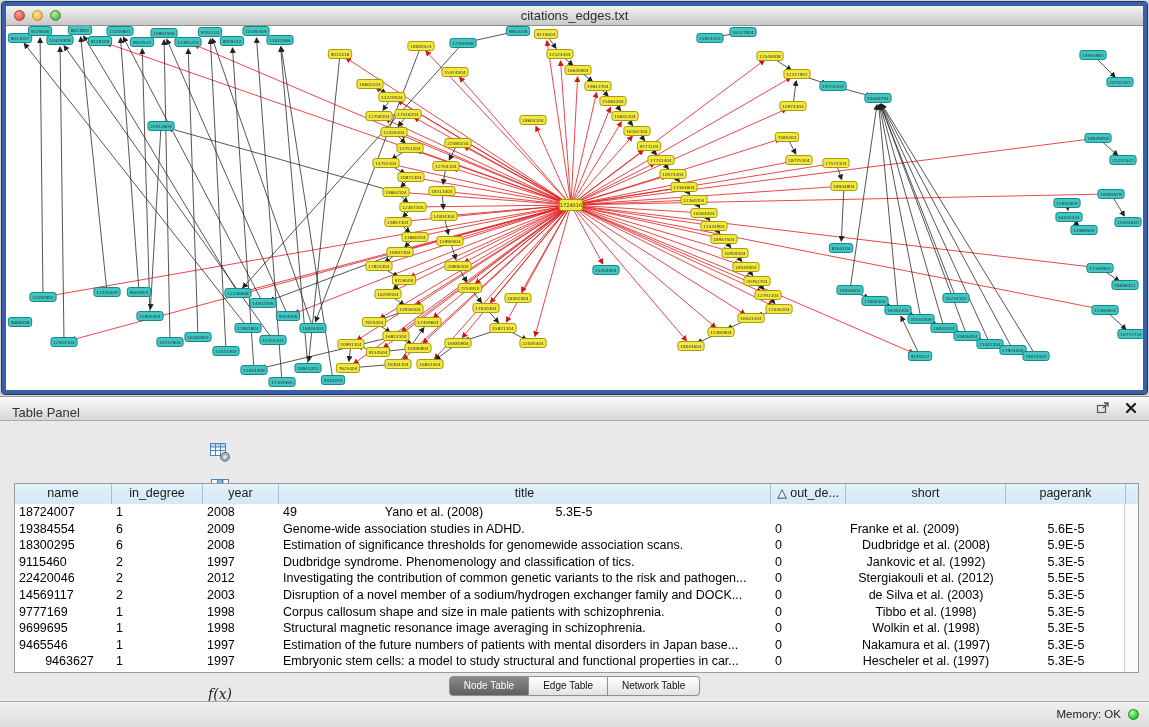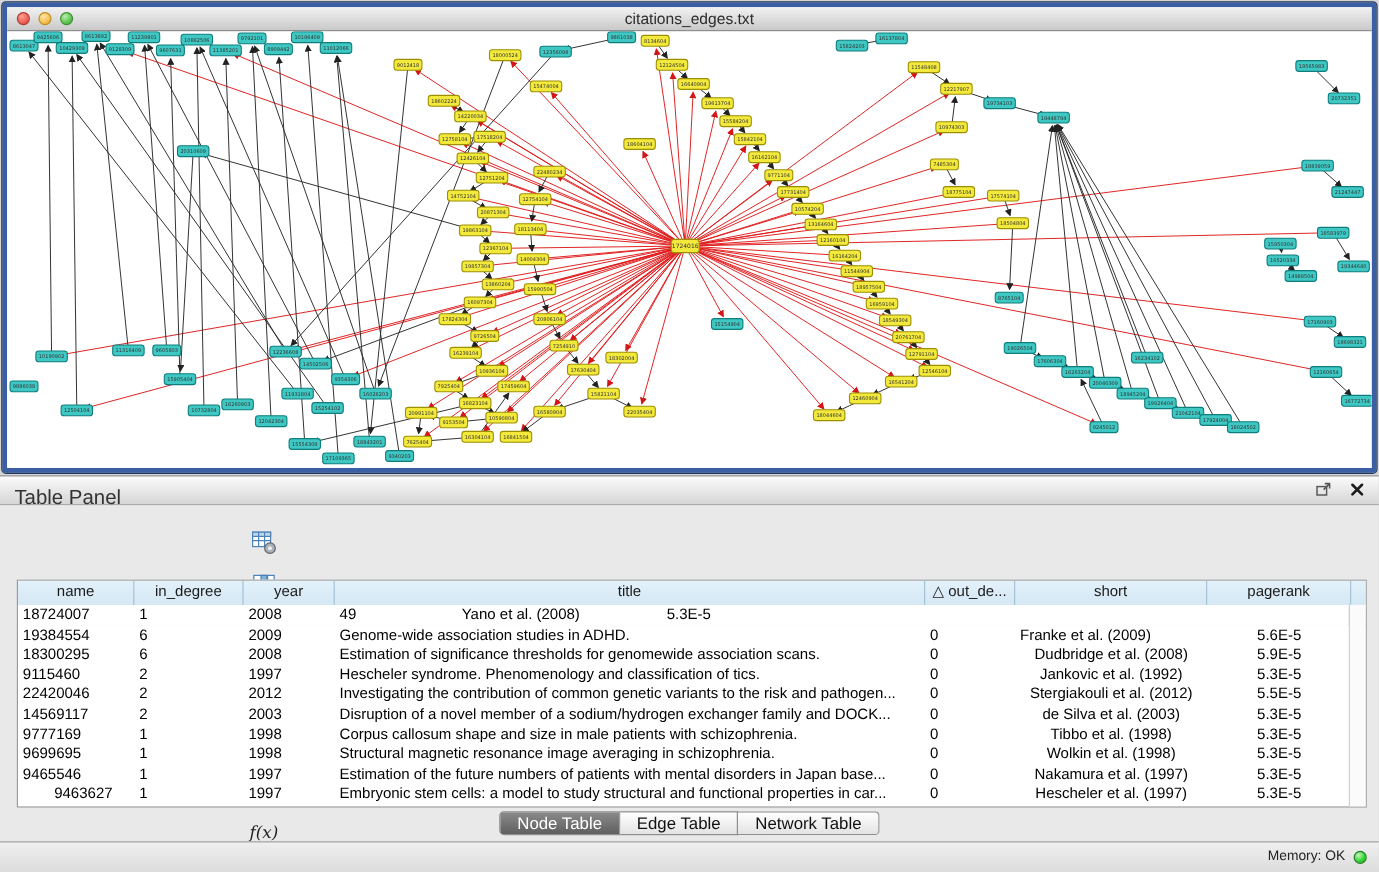--- a/index.html
+++ b/index.html
@@ -38,21 +38,21 @@
   .node-c rect { fill: var(--node-teal, #3fc8c3); stroke: #0e7d7d; }
   .node text { font-size: 4.2px; fill: #333; text-anchor: middle; font-family: "DejaVu Sans", sans-serif; }
   .node-h text { font-size: 5px; }
 
   
   .panel-header {
     position: absolute; top: 396px; left: 0; width: 1149px; height: 25px;
     background: linear-gradient(#fbfbfb, #d6d6d6);
     border-top: 1px solid #9a9a9a; border-bottom: 1px solid #a8a8a8;
   }
-  .panel-title { position:absolute; left: 12px; top: 8px; font-size: 17px; color: #333; }
+  .panel-title { position:absolute; left: 12px; top: 8px; font-size: 13px; color: #333; }
   .panel-header-icons { position: absolute; right: 10px; top: 4px; display:flex; gap: 12px; align-items:center; }
   .ph-btn { background: none; border: none; cursor: pointer; width: 16px; height: 16px; padding: 0; }
 
   .panel-body {
     position: absolute; top: 421px; left: 0; width: 1149px; height: 280px;
     background: #e9e9e9;
   }
   .toolbar { position: absolute; top: 20px; left: 16px; height: 30px; display: flex; align-items: center; gap: 11px; flex-direction: column; }
   .tbtn { background: none; border: none; padding: 0; width: 24px; height: 24px; cursor: pointer; }
   .tbtn.disabled { opacity: 0.45; }
@@ -77,21 +77,21 @@
         border-right: 1px solid #a3c2d6; overflow: hidden; white-space: nowrap; flex: none; }
   .th.filler { border-right: none; flex: 1; }
   .tbody { position: absolute; top: 20px; left: 0; right: 14px; bottom: 0; overflow: hidden; }
   .tr { display: flex; height: 16.6px; background: #fff; }
   .td { font-size: 12.5px; color: #000; line-height: 16.6px; white-space: nowrap; overflow: hidden;
         flex: none; padding: 0 4px; }
   .vscroll { position: absolute; top: 20px; right: 0; bottom: 0; width: 14px;
              background: #fbfbfb; border-left: 1px solid #cfcfcf; }
 
   .tabs { position: absolute; top: 255px; left: 0; width: 100%; display: flex; justify-content: center; }
-  .tab { height: 20px; padding: 0 14px; font-size: 14px; line-height: 18px; cursor: pointer;
+  .tab { height: 20px; padding: 0 14px; font-size: 10px; line-height: 18px; cursor: pointer;
          border: 1px solid #8f8f8f; border-left: none;
          background: linear-gradient(#ffffff, #e3e3e3); color: #111; }
   .tab:first-child { border-left: 1px solid #8f8f8f; border-radius: 4px 0 0 4px; }
   .tab:last-child { border-radius: 0 4px 4px 0; }
   .tab.active { background: linear-gradient(#8a8a8a, #5f5f5f); color: #fff; }
 
   .statusbar {
     position: absolute; top: 701px; left: 0; width: 1149px; height: 26px;
     background: linear-gradient(#efefef, #dcdcdc);
     border-top: 1px solid #a8a8a8;
@@ -997,21 +997,21 @@
           <div class="td" style="width: 76px; text-align: left;">2008</div>
           <div class="td" style="width: 492px; text-align: left;">Estimation of significance thresholds for genomewide association scans.</div>
           <div class="td" style="width: 75px; text-align: left;">0</div>
           <div class="td" style="width: 160px; text-align: center;">Dudbridge et al. (2008)</div>
           <div class="td" style="width: 120px; text-align: center;">5.9E-5</div>
         </div>
         <div class="tr">
           <div class="td" style="width: 97px; text-align: left;">9115460</div>
           <div class="td" style="width: 91px; text-align: left;">2</div>
           <div class="td" style="width: 76px; text-align: left;">1997</div>
-          <div class="td" style="width: 492px; text-align: left;">Hescheler syndrome. Phenomenology and classification of tics.</div>
+          <div class="td" style="width: 492px; text-align: left;">Dudbridge syndrome. Phenomenology and classification of tics.</div>
           <div class="td" style="width: 75px; text-align: left;">0</div>
           <div class="td" style="width: 160px; text-align: center;">Jankovic et al. (1992)</div>
           <div class="td" style="width: 120px; text-align: center;">5.3E-5</div>
         </div>
         <div class="tr">
           <div class="td" style="width: 97px; text-align: left;">22420046</div>
           <div class="td" style="width: 91px; text-align: left;">2</div>
           <div class="td" style="width: 76px; text-align: left;">2012</div>
           <div class="td" style="width: 492px; text-align: left;">Investigating the contribution of common genetic variants to the risk and pathogen...</div>
           <div class="td" style="width: 75px; text-align: left;">0</div>

